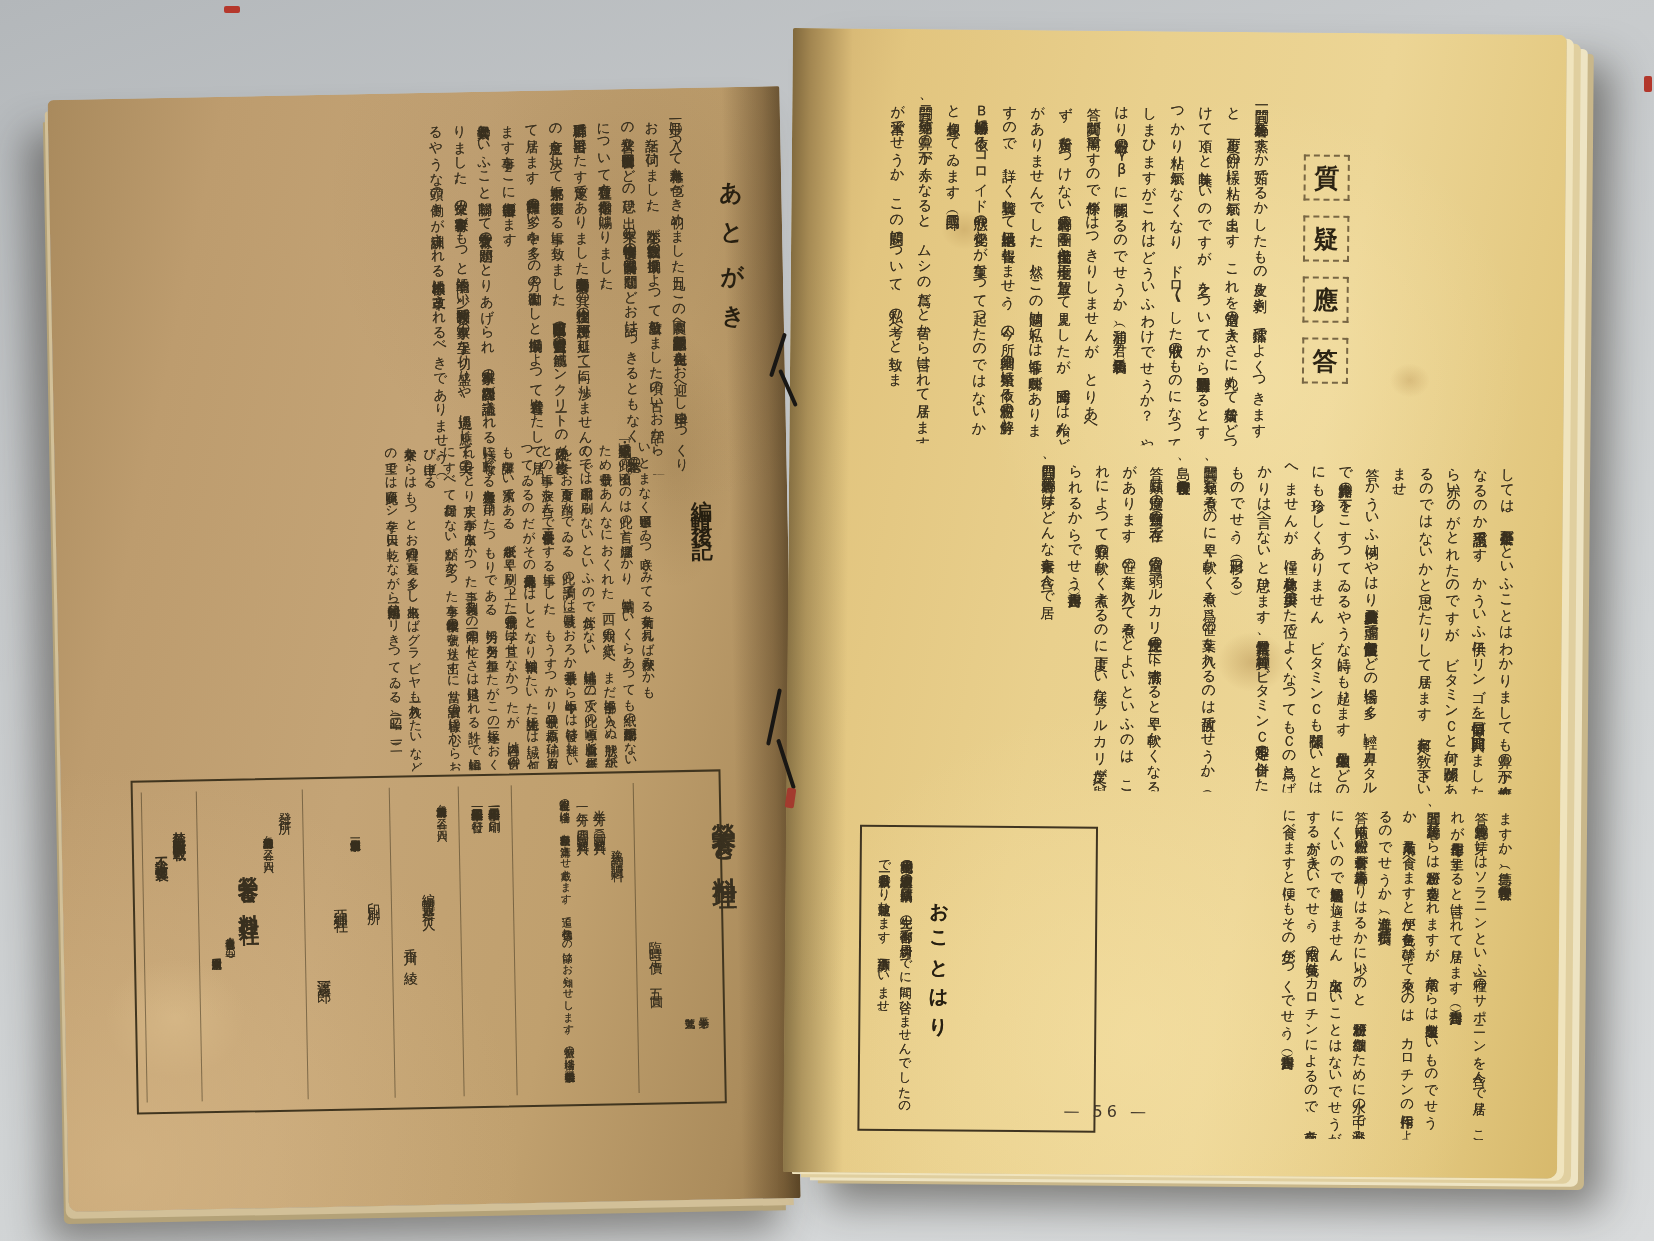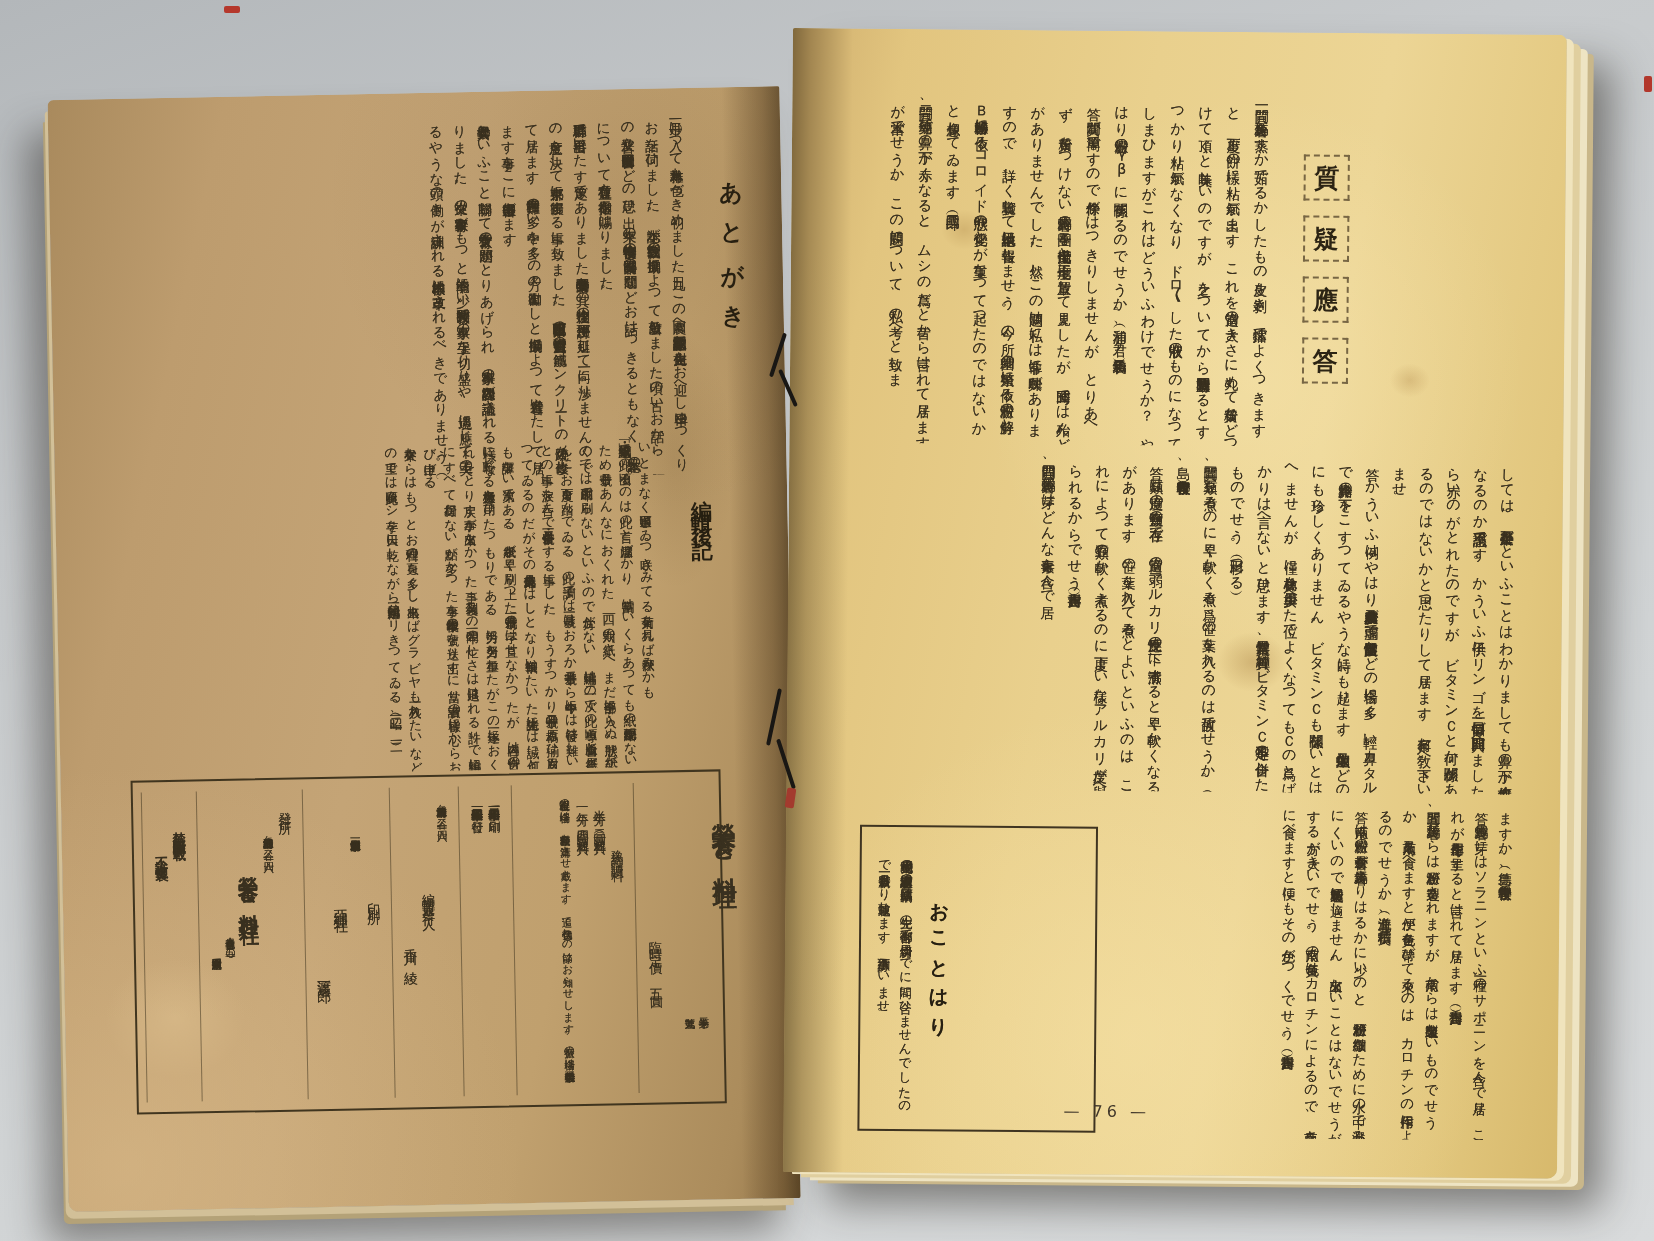--- a/index.html
+++ b/index.html
@@ -198,21 +198,21 @@
           <p>答　南瓜は澱粉の含有量が馬鈴薯よりはるかに少いのと、澱粉粒が微細なために水の中で澱みにくいので澱粉製造に適しません。出來ないことはないでせうが損失する方が大きいでせう。南瓜の黃色はカロチンによるので、南瓜を大量に食べますと便にもその色がつくでせう。（吉川春壽）</p>
         </div>
 
       <div id="notice-box" style="right:462px;top:796px;width:238px;height:306px;">
         <div id="notice-inner" class="ink">
           <div class="notice-head">おことはり</div>
           <p class="notice-body">稻增晟先生の連續衣服講座の第二回原稿は、先生の御都合で締切日までに間に合ひませんでしたので新春一月號より連載致します、御諒承下さいませ。</p>
         </div>
       </div>
 
-      <div id="page-number" style="left:280px;bottom:54px;">— 76 —</div>
+      <div id="page-number" style="left:280px;bottom:54px;">— 56 —</div>
     </div>
 
     <div class="thread" style="left:776px;top:332px;width:4px;height:46px;transform:rotate(18deg);"></div>
     <div class="thread" style="left:786px;top:368px;width:4px;height:40px;transform:rotate(-24deg);"></div>
     <div class="thread" style="left:772px;top:688px;width:4px;height:58px;transform:rotate(12deg);"></div>
     <div class="thread" style="left:784px;top:738px;width:4px;height:52px;transform:rotate(-18deg);"></div>
     <div class="thread red" style="left:786px;top:788px;width:9px;height:20px;transform:rotate(8deg);"></div>
   </div>
 </div>
 

